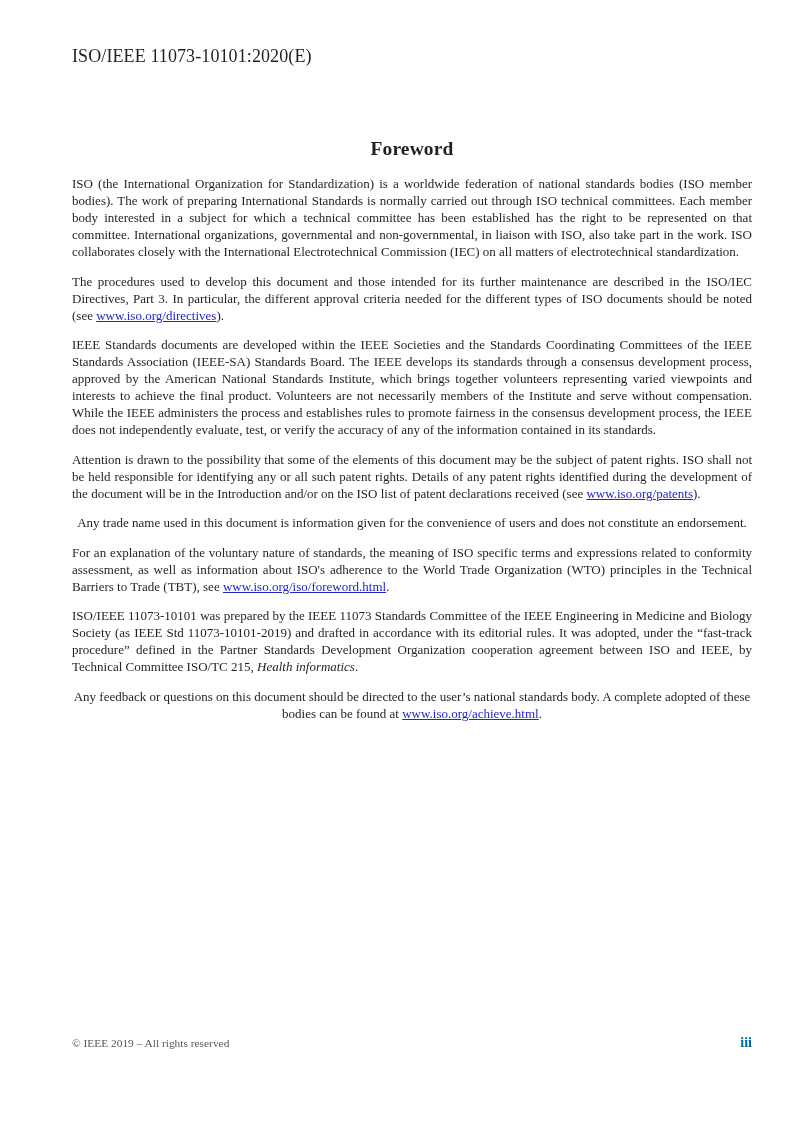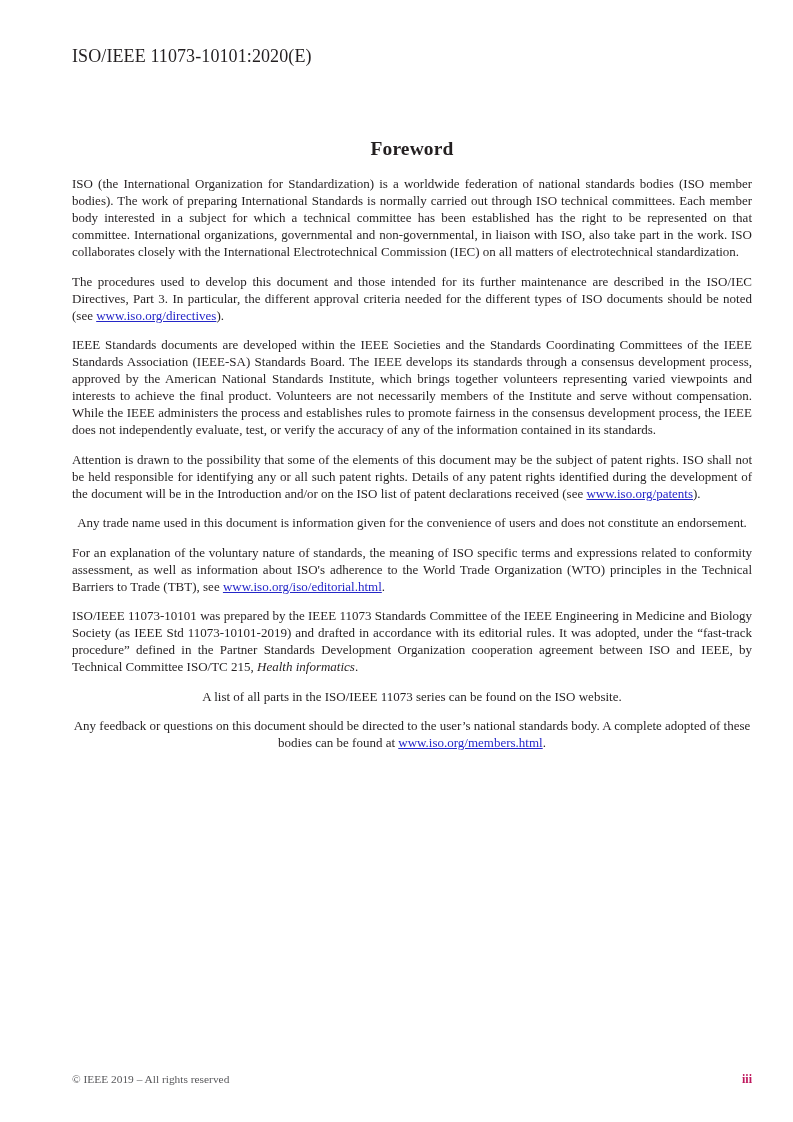--- a/index.html
+++ b/index.html
@@ -62,32 +62,32 @@
   }
   a.doclink {
     color: #2426c8;
     text-decoration: underline;
   }
   i.ital {
   }
   .doc-footer {
     position: absolute;
     left: 72px;
-    top: 1072px;
+    top: 1035px;
     width: 680px;
     display: flex;
     justify-content: space-between;
     align-items: baseline;
     font-size: 11.4px;
     color: #58585b;
   }
   .doc-footer .pagenum {
     font-weight: bold;
-    color: #be185d;
-    font-size: 12px;
+    color: #0369a1;
+    font-size: 14px;
     margin-left: 24px;
   }
 </style>
 </head>
 <body>
 
 <div class="page">
 
   <div class="doc-header">ISO/IEEE 11073-10101:2020(E)</div>
 
@@ -98,28 +98,27 @@
     <p class="body-par"><span>ISO (the International Organization for Standardization) is a worldwide federation of national standards bodies (ISO member bodies). The work of preparing International Standards is normally carried out through ISO technical committees. Each member body interested in a subject for which a technical committee has been established has the right to be represented on that committee. International organizations, governmental and non-governmental, in liaison with ISO, also take part in the work. ISO collaborates closely with the International Electrotechnical Commission (IEC) on all matters of electrotechnical standardization.</span></p>
 
     <p class="body-par"><span>The procedures used to develop this document and those intended for its further maintenance are described in the ISO/IEC Directives, Part 3. In particular, the different approval criteria needed for the different types of ISO documents should be noted (see </span><a class="doclink" href="#">www.iso.org/directives</a><span>).</span></p>
 
     <p class="body-par"><span>IEEE Standards documents are developed within the IEEE Societies and the Standards Coordinating Committees of the IEEE Standards Association (IEEE-SA) Standards Board. The IEEE develops its standards through a consensus development process, approved by the American National Standards Institute, which brings together volunteers representing varied viewpoints and interests to achieve the final product. Volunteers are not necessarily members of the Institute and serve without compensation. While the IEEE administers the process and establishes rules to promote fairness in the consensus development process, the IEEE does not independently evaluate, test, or verify the accuracy of any of the information contained in its standards.</span></p>
 
     <p class="body-par"><span>Attention is drawn to the possibility that some of the elements of this document may be the subject of patent rights. ISO shall not be held responsible for identifying any or all such patent rights. Details of any patent rights identified during the development of the document will be in the Introduction and/or on the ISO list of patent declarations received (see </span><a class="doclink" href="#">www.iso.org/patents</a><span>).</span></p>
 
     <p class="body-par left"><span>Any trade name used in this document is information given for the convenience of users and does not constitute an endorsement.</span></p>
 
-    <p class="body-par"><span>For an explanation of the voluntary nature of standards, the meaning of ISO specific terms and expressions related to conformity assessment, as well as information about ISO's adherence to the World Trade Organization (WTO) principles in the Technical Barriers to Trade (TBT), see </span><a class="doclink" href="#">www.iso.org/iso/editorial.html</a><span>.</span></p>
+    <p class="body-par"><span>For an explanation of the voluntary nature of standards, the meaning of ISO specific terms and expressions related to conformity assessment, as well as information about ISO's adherence to the World Trade Organization (WTO) principles in the Technical Barriers to Trade (TBT), see </span><a class="doclink" href="#">www.iso.org/iso/foreword.html</a><span>.</span></p>
 
     <p class="body-par"><span>ISO/IEEE 11073-10101 was prepared by the IEEE 11073 Standards Committee of the IEEE Engineering in Medicine and Biology Society (as IEEE Std 11073-10101-2019) and drafted in accordance with its editorial rules. It was adopted, under the “fast-track procedure” defined in the Partner Standards Development Organization cooperation agreement between ISO and IEEE, by Technical Committee ISO/TC 215, </span><i class="ital">Health informatics</i><span>.</span></p>
 
 
-    <p class="body-par left"><span>A list of all parts in the ISO/IEEE 11073 series can be found on the ISO website.</span></p>
 
-    <p class="body-par left"><span>Any feedback or questions on this document should be directed to the user’s national standards body. A complete adopted of these bodies can be found at </span><a class="doclink" href="#">www.iso.org/members.html</a><span>.</span></p>
+    <p class="body-par left"><span>Any feedback or questions on this document should be directed to the user’s national standards body. A complete adopted of these bodies can be found at </span><a class="doclink" href="#">www.iso.org/achieve.html</a><span>.</span></p>
 
   </div>
 
   <div class="doc-footer">
     <span class="copyright">© IEEE 2019 – All rights reserved</span>
     <span class="pagenum">iii</span>
   </div>
 
 </div>
 

